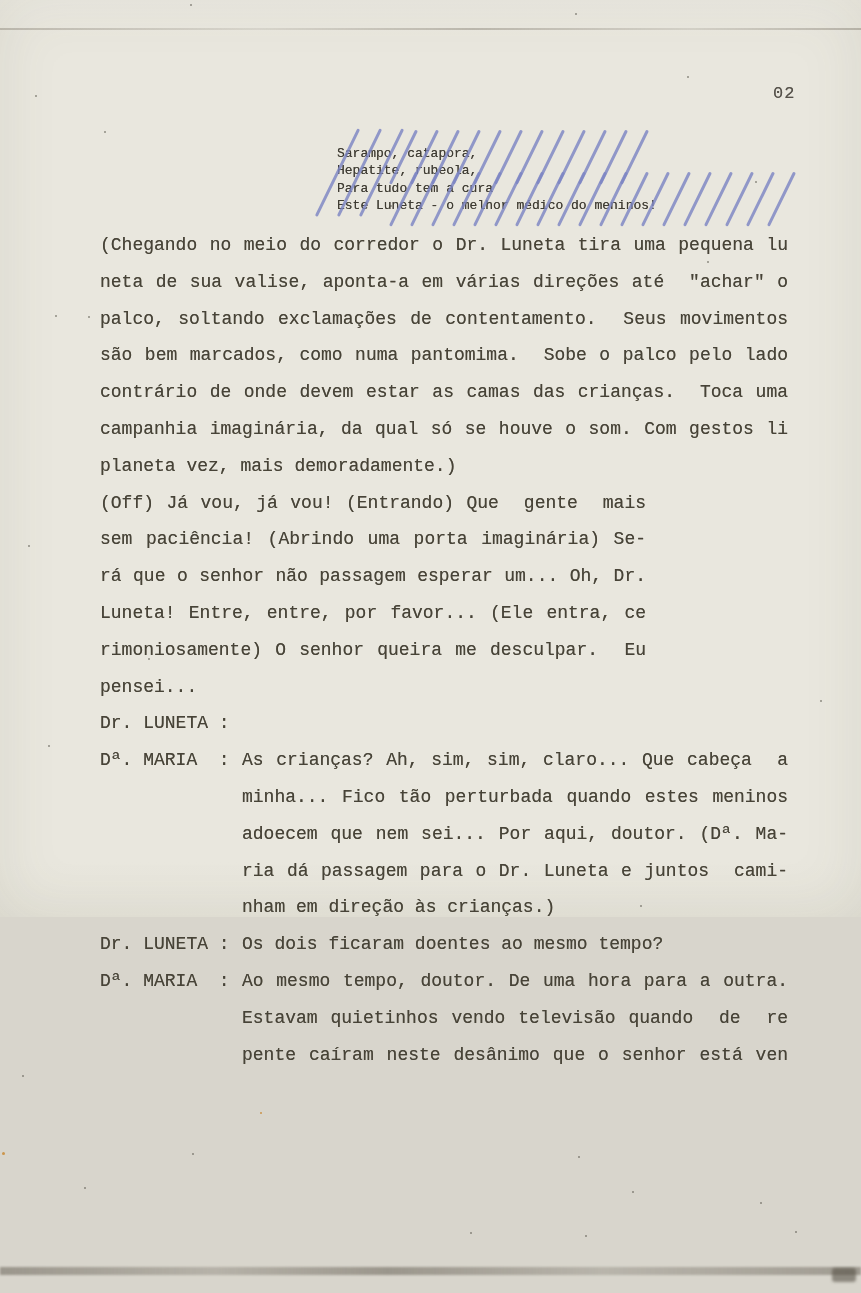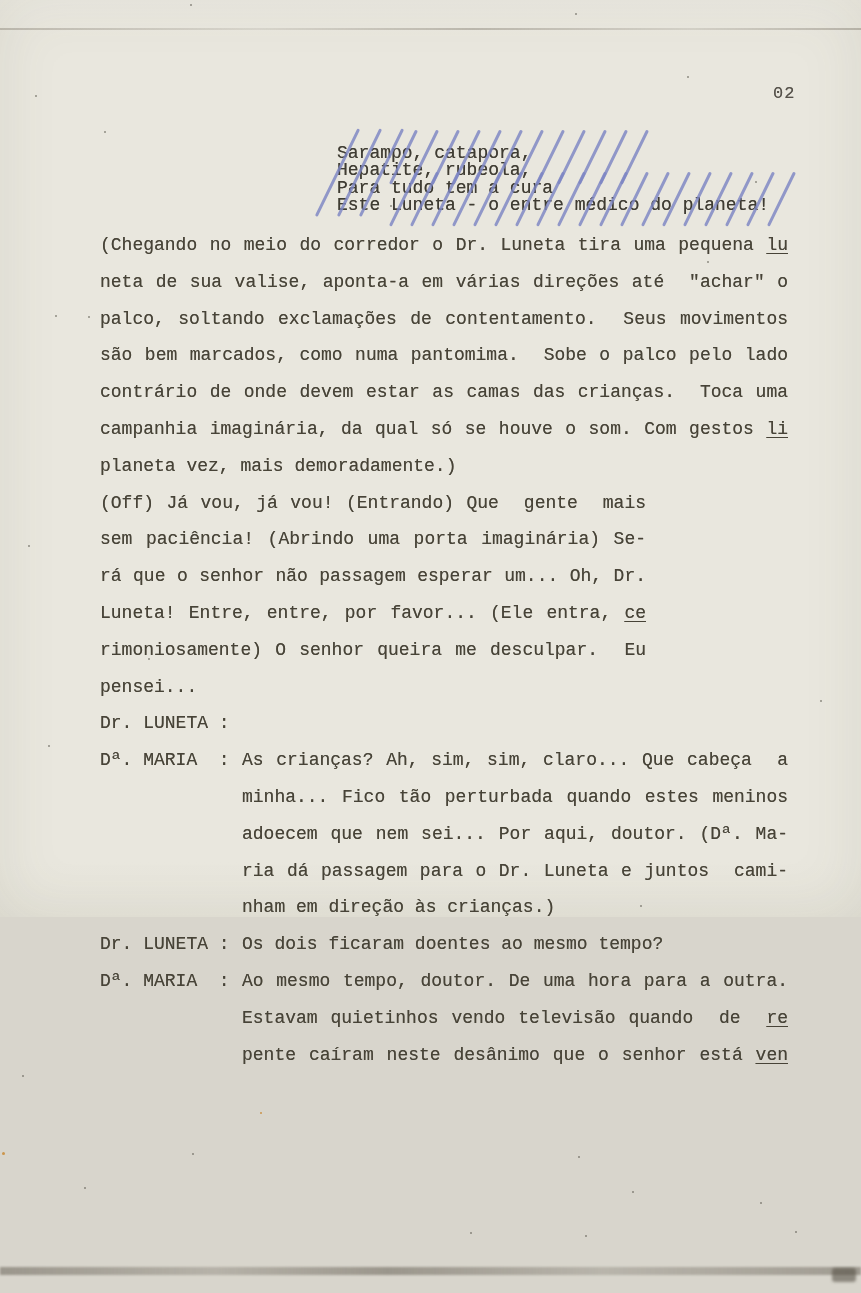--- a/index.html
+++ b/index.html
@@ -14,50 +14,50 @@
   .edge-top{position:absolute;left:0;top:28px;width:861px;height:2px;
     background:linear-gradient(90deg,rgba(120,113,100,.38),rgba(120,113,100,.14) 30%,rgba(120,113,100,.40) 55%,rgba(120,113,100,.18) 80%,rgba(120,113,100,.42));
     filter:blur(.7px);}
   .edge-bottom{position:absolute;left:0;top:1267px;width:861px;height:8px;
     background:linear-gradient(90deg,rgba(105,99,88,.55),rgba(105,99,88,.30) 25%,rgba(105,99,88,.55) 45%,rgba(105,99,88,.28) 70%,rgba(105,99,88,.50) 100%);
     filter:blur(1.1px);}
   .corner-smudge{position:absolute;left:832px;top:1268px;width:24px;height:14px;
     background:rgba(78,72,62,.55);filter:blur(1.4px);border-radius:3px;}
   .page-number{position:absolute;left:773px;top:84px;font-size:17px;color:#55514a;
     letter-spacing:1px;text-shadow:0 0 .5px rgba(85,81,74,.6);}
-  .verse{position:absolute;left:337px;top:145px;font-size:18px;color:#3f3c33;
+  .verse{position:absolute;left:337px;top:145px;font-size:13px;color:#3f3c33;
     text-shadow:0 0 .5px rgba(63,60,51,.75);}
   .vline{height:17.4px;line-height:17.4px;white-space:pre;}
   .strikes{position:absolute;left:0;top:0;width:861px;height:300px;pointer-events:none;}
   .strike{position:absolute;width:2.6px;border-radius:2px;opacity:.82;}
   .body{position:absolute;left:100px;top:227px;width:688px;font-size:18px;
     text-shadow:0 0 .5px rgba(71,67,55,.65);}
   .tline{height:36.8px;line-height:36.8px;white-space:normal;}
   .tline.just{text-align:justify;text-align-last:justify;}
-  .ul{text-decoration:underline;text-underline-offset:3px;}
+  .ul{text-underline-offset:3px;}
   .drow{display:flex;}
   .spk{width:142px;flex:0 0 142px;height:36.8px;line-height:36.8px;white-space:pre;}
   .dtext{width:546px;flex:0 0 546px;}
   .speck{position:absolute;border-radius:50%;}
 </style>
 </head>
 <body>
 
 <div class="page">
   <div class="edge-top"></div>
   <div class="edge-bottom"></div>
   <div class="corner-smudge"></div>
 
   <div class="page-number">02</div>
 
   <div class="verse" id="verse">
       <div class="vline">Sarampo, catapora,</div>
       <div class="vline">Hepatite, rubeola,</div>
       <div class="vline">Para tudo tem a cura</div>
-      <div class="vline">Este Luneta - o entre médico do planeta!</div>
+      <div class="vline">Este Luneta - o melhor médico do meninos!</div>
     </div>
   <div class="strikes" id="strikes">
       <div class="strike" style="left: 336px; top: 124px; height: 97px; background: rgb(125, 133, 195); transform: rotate(26deg);"></div>
       <div class="strike" style="left: 358px; top: 124px; height: 97px; background: rgb(125, 133, 195); transform: rotate(26deg);"></div>
       <div class="strike" style="left: 380px; top: 124px; height: 97px; background: rgb(125, 133, 195); transform: rotate(26deg);"></div>
       <div class="strike" style="left: 402px; top: 127px; height: 60px; background: rgb(125, 133, 195); transform: rotate(26deg);"></div>
       <div class="strike" style="left: 423px; top: 127px; height: 60px; background: rgb(125, 133, 195); transform: rotate(26deg);"></div>
       <div class="strike" style="left: 444px; top: 127px; height: 60px; background: rgb(125, 133, 195); transform: rotate(26deg);"></div>
       <div class="strike" style="left: 465px; top: 127px; height: 60px; background: rgb(125, 133, 195); transform: rotate(26deg);"></div>
       <div class="strike" style="left: 486px; top: 127px; height: 60px; background: rgb(125, 133, 195); transform: rotate(26deg);"></div>

